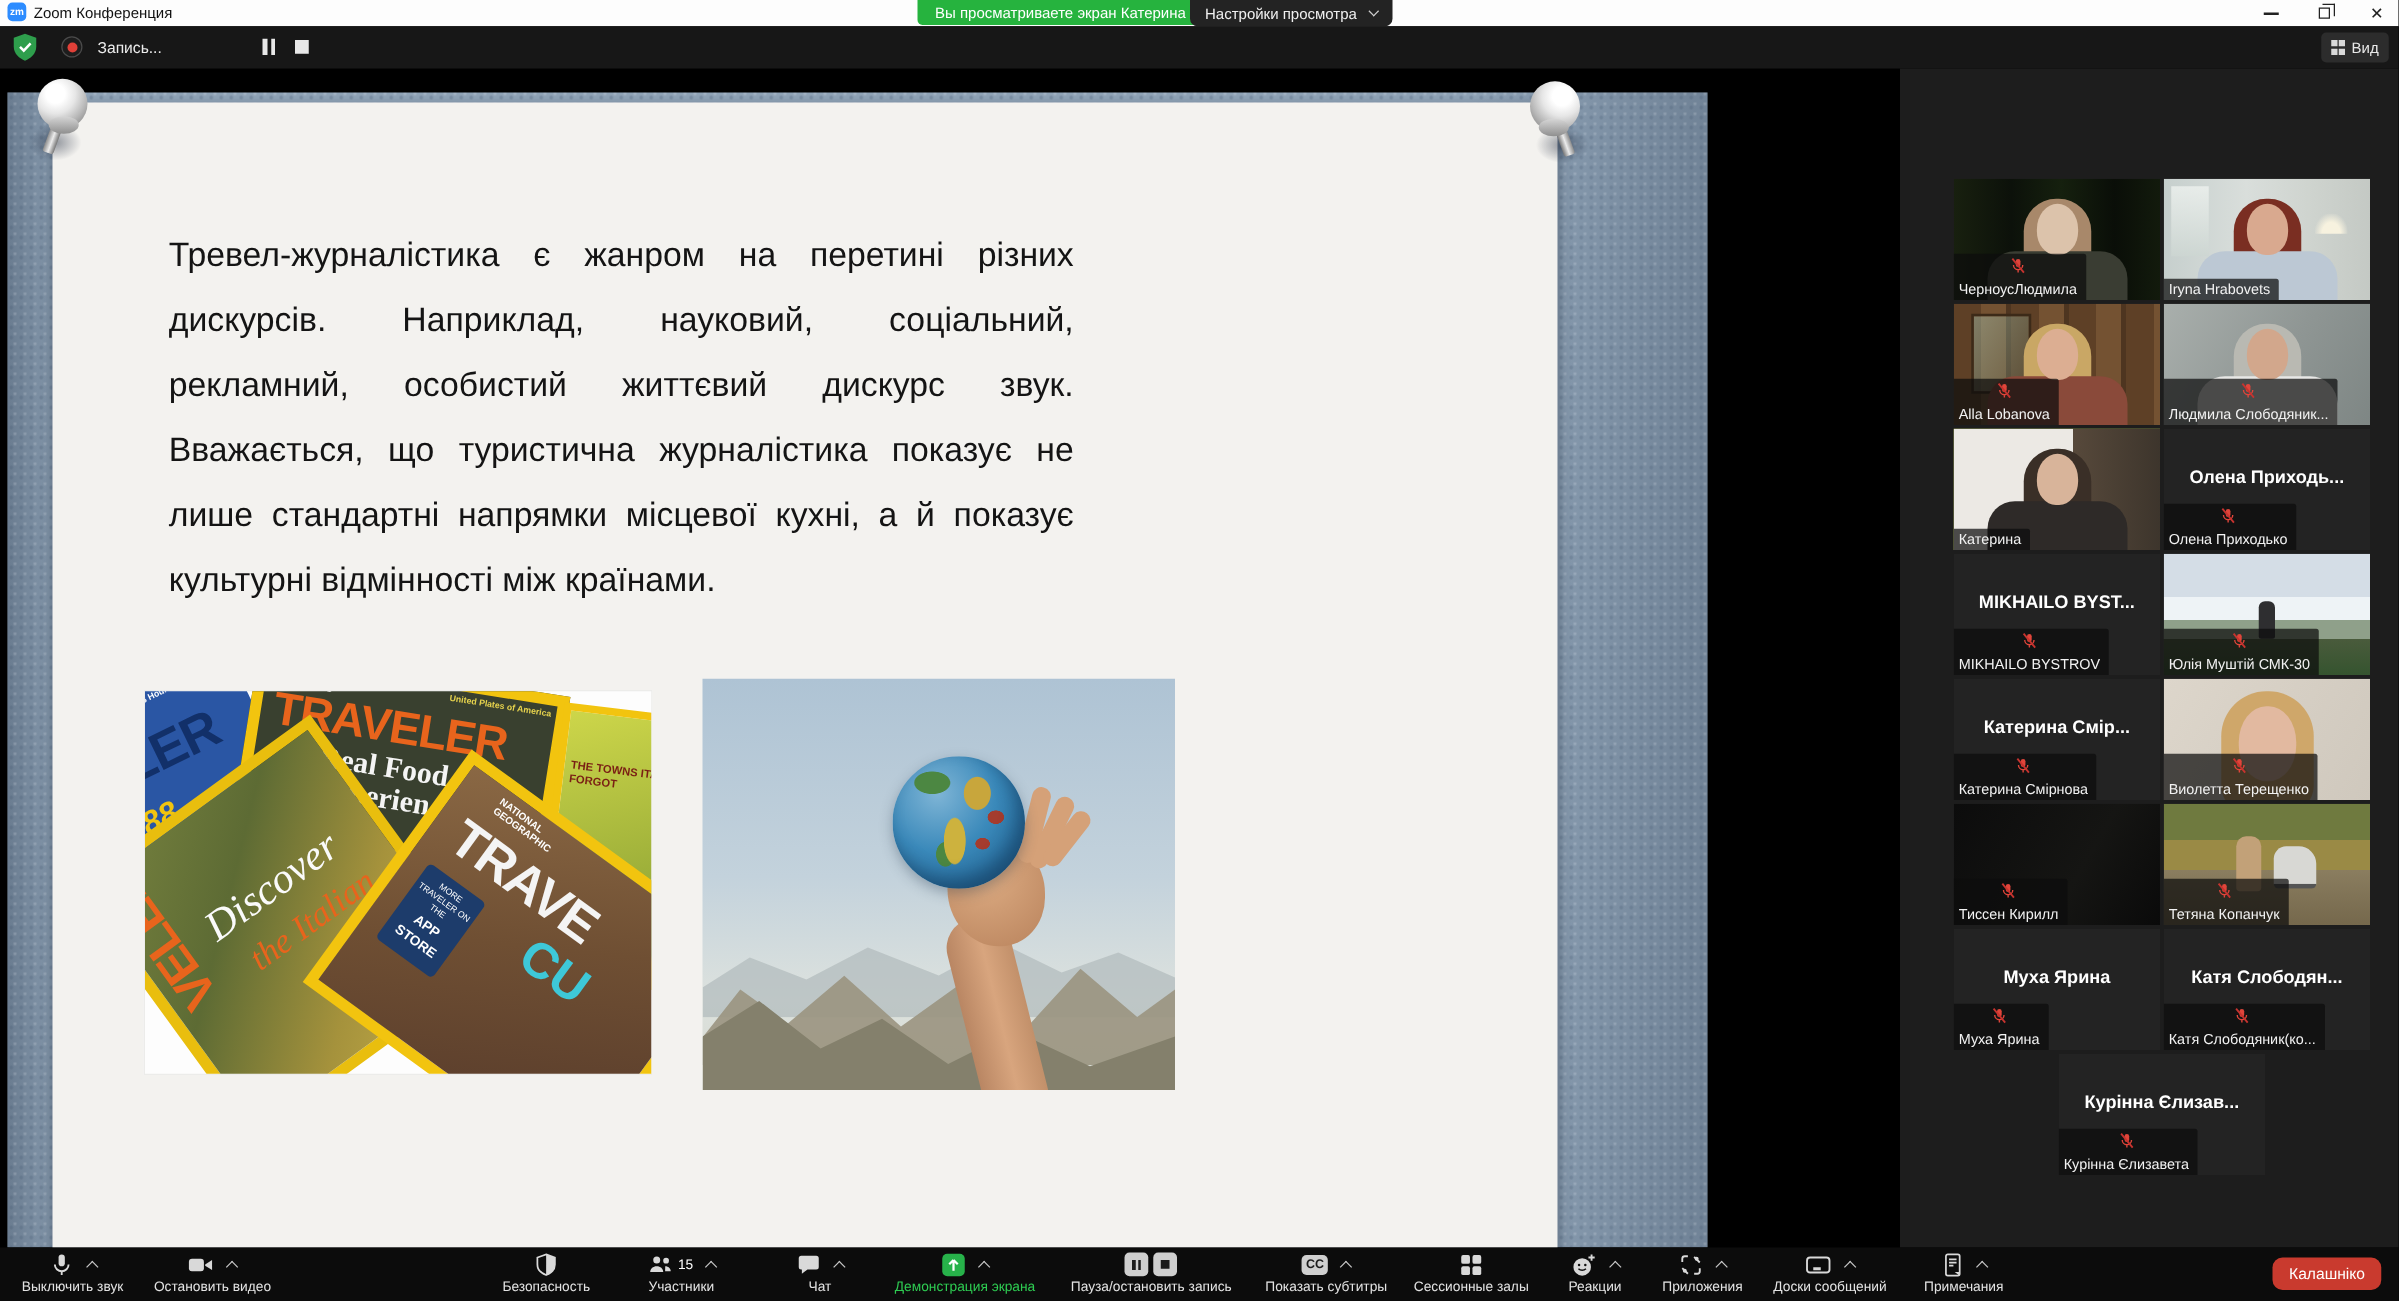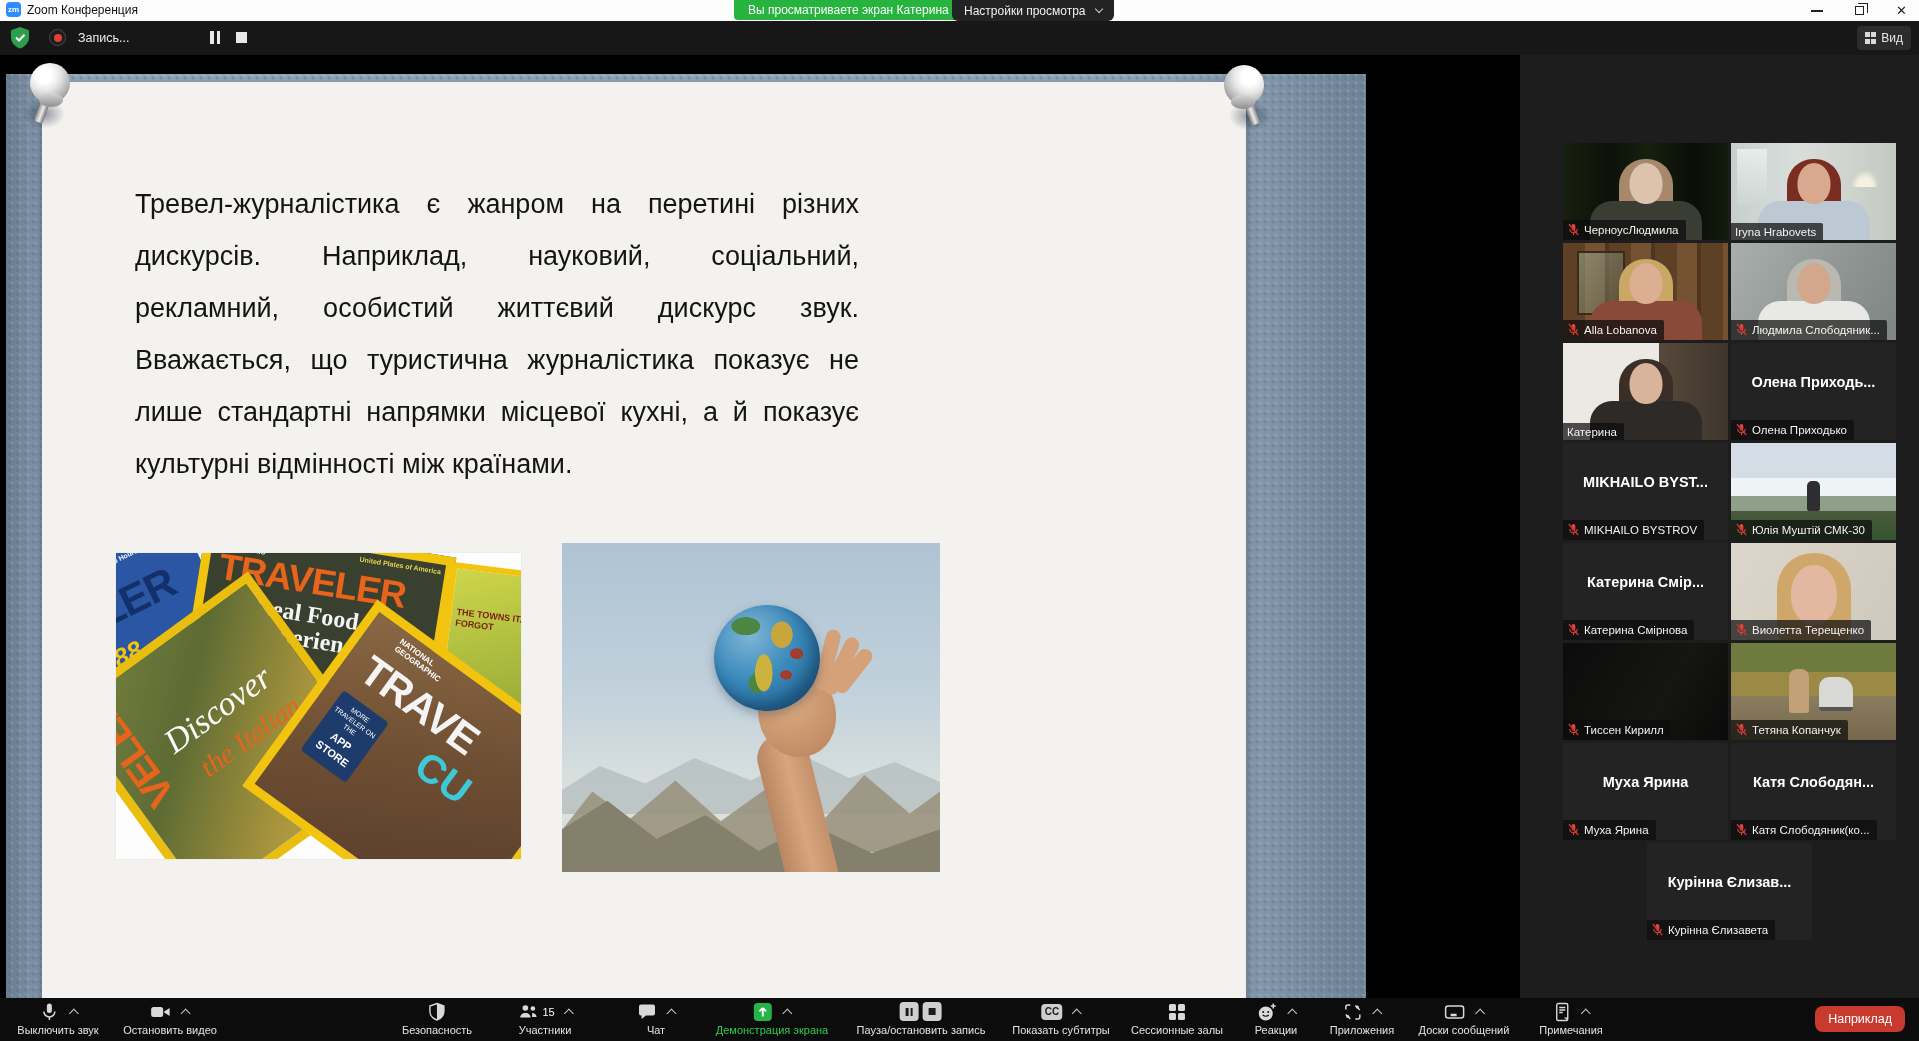--- a/index.html
+++ b/index.html
@@ -145,21 +145,21 @@
   .divider i { position:absolute; top:0; width:2px; height:24px; background:#8a8a8a; }
   .divider i:first-child { left:0; } .divider i:last-child { left:5px; }
   .panel { position:absolute; left:1520px; top:0; width:399px; height:943px; background:#1d1d1d; }
   .tile { position:absolute; width:165px; height:97px; background:#232323; overflow:hidden; cursor:pointer; }
   .tile.active { outline:2px solid #c3d45c; outline-offset:-2px; z-index:2; }
   .vid { position:absolute; inset:0; }
   .big-name { position:absolute; left:0; right:0; top:32%; text-align:center; color:#fff;
               font-weight:bold; font-size:14.5px; white-space:nowrap; overflow:hidden; }
   .name-tag { position:absolute; left:0; bottom:0; max-width:163px; display:flex; align-items:center; gap:4px;
               background:rgba(12,12,12,.72); padding:2.5px 7px 2.5px 4px; border-radius:0 2px 0 0;
-              font-size:11.5px; color:#f2f2f2; white-space:nowrap; overflow:hidden; }
+              font-size:11.5px; color:#f2f2f2; white-space:nowrap; overflow:hidden;flex-direction:column; }
   .name-tag svg { flex:0 0 auto; }
 
   
   .fig { position:absolute; inset:0; }
   .fig .hair { position:absolute; left:50%; top:16%; width:54px; height:78px; transform:translateX(-50%);
                border-radius:26px 26px 10px 10px; background:var(--hair,#555); }
   .fig .body { position:absolute; left:50%; top:60%; width:112px; height:44px; transform:translateX(-50%);
                border-radius:22px 22px 0 0; background:var(--top,#444); }
   .fig .head { position:absolute; left:50%; top:21%; width:33px; height:41px; transform:translateX(-50%);
                border-radius:50% 50% 46% 46%; background:var(--skin,#d2a78c); }
@@ -520,21 +520,21 @@
                 <path d="M3 6.5a4 4 0 0 0 8 0M7 10.5V13" fill="none" stroke="#e0453a" stroke-width="1.2"></path>
                 <path d="M2 1l10 12" stroke="#c7332f" stroke-width="1.6"></path>
               </svg></span>
             <span>Курінна Єлизавета</span>
           </div>
         </div>
       </div>
   </div>
 
   <div class="bottombar" id="toolbar">
-    <button class="end-btn">Наприклад</button>
+    <button class="end-btn">Калашніко</button>
   <div class="t-item" style="left: 58px;">
         <div class="t-row">
           <svg width="20" height="20" viewBox="0 0 20 20">
             <rect x="7.5" y="1.5" width="5" height="9.5" rx="2.5" fill="#d9d9d9"></rect>
             <path d="M4.5 9.5a5.5 5.5 0 0 0 11 0" fill="none" stroke="#d9d9d9" stroke-width="1.5"></path>
             <path d="M10 15v3" stroke="#d9d9d9" stroke-width="1.5"></path>
           </svg>
           <span class="chev-up"></span>
         </div>
         <div class="t-label">Выключить звук</div>

